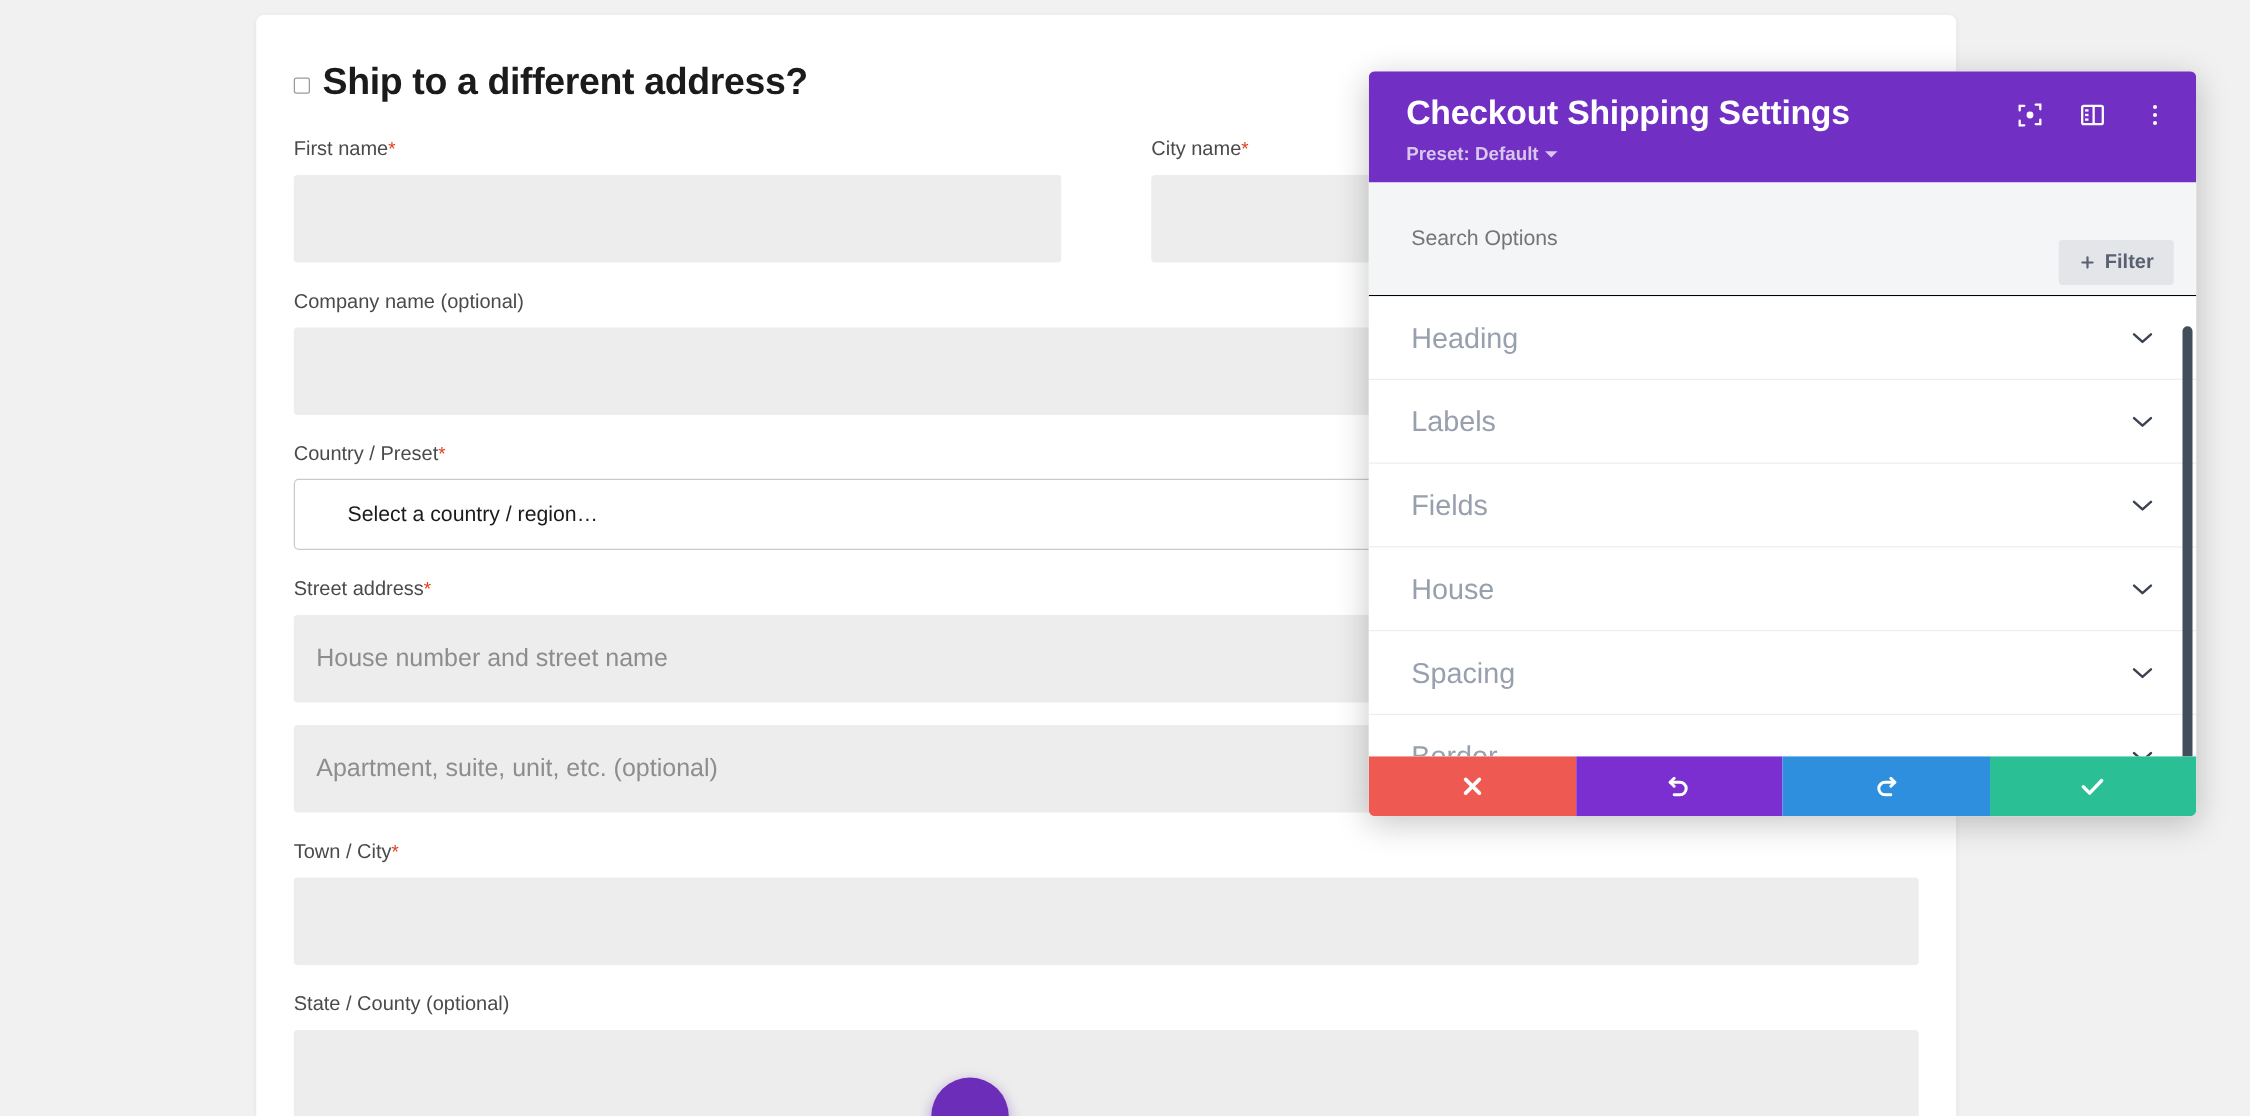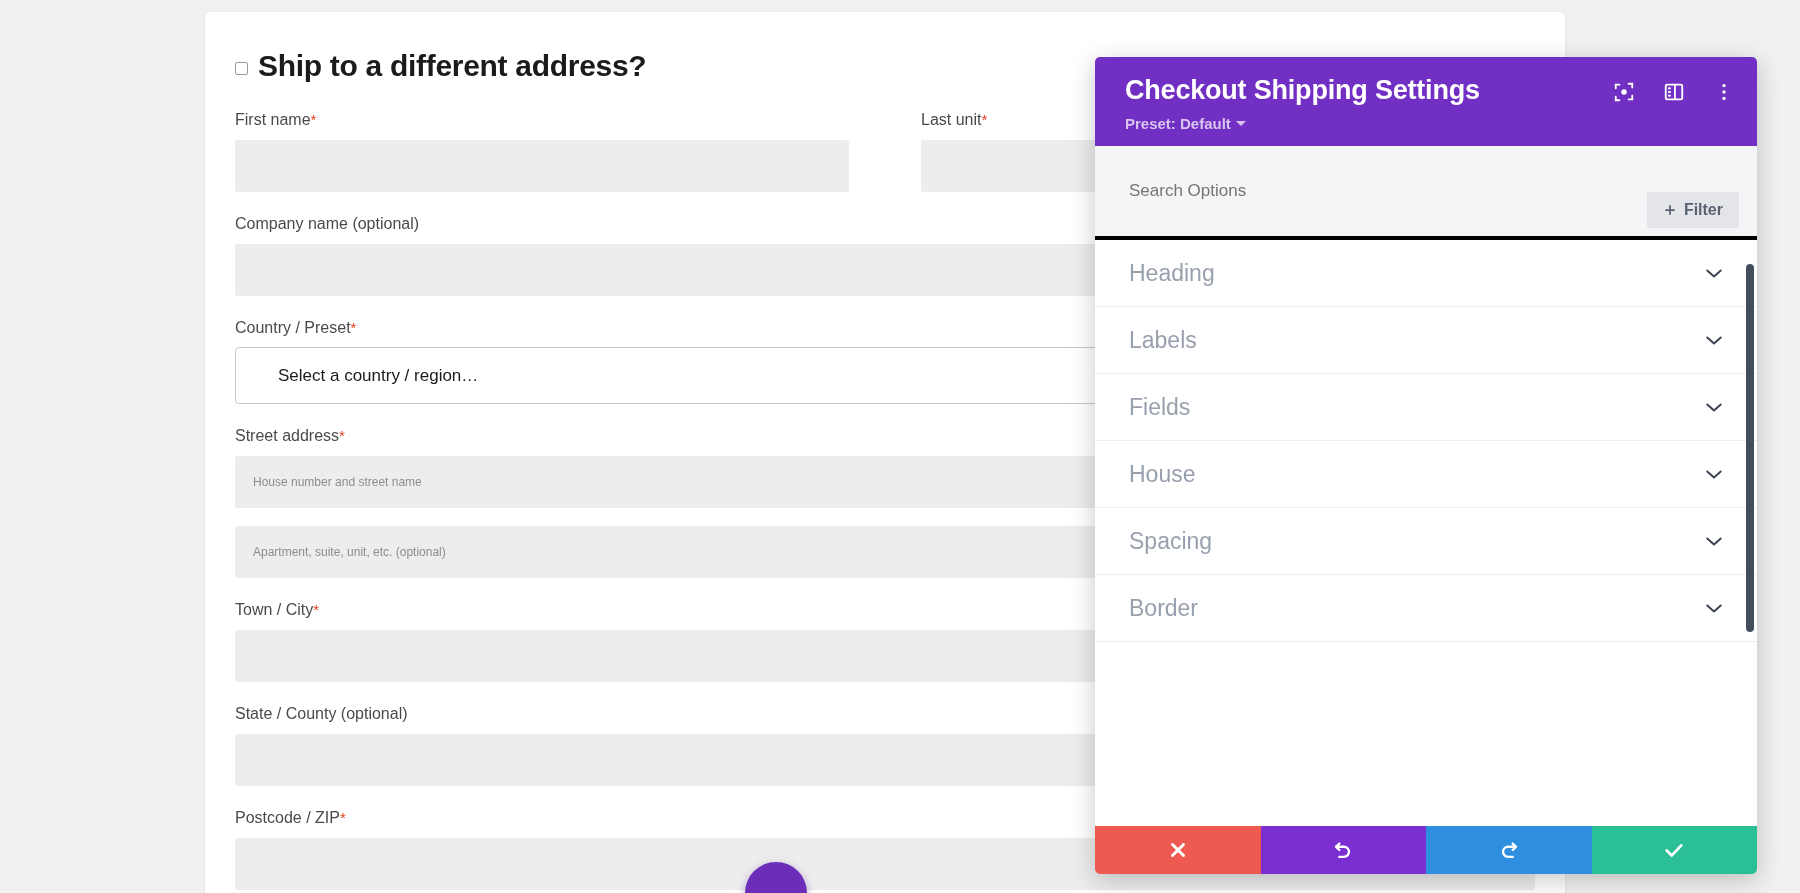--- a/index.html
+++ b/index.html
@@ -61,29 +61,29 @@
     font-size: 16px;
     color: #4a4a4a;
     margin-bottom: 9px;
     display: block;
     line-height: 1.3;
   }
   .req { color: #e2401c; font-size: 15px; }
 
   .input-box {
     width: 100%;
-    height: 52px;
+    height: 70px;
     background: #ededed;
     border: none;
     border-radius: 3px;
     margin-bottom: 22px;
     display: flex;
     align-items: center;
     padding: 0 18px;
-    font-size: 12px;
+    font-size: 20px;
     color: #8d8d8d;
     font-family: "Liberation Sans", sans-serif;
     text-align: center;
   }
   .input-box.tight { margin-bottom: 18px; }
 
   .select-box {
     width: 100%;
     height: 57px;
     background: #ffffff;
@@ -110,21 +110,21 @@
     background: #6c2eb9;
     box-shadow: 0 3px 10px rgba(108,46,185,0.45);
   }
 
   
   #settings-panel {
     position: absolute;
     left: 1095px;
     top: 57px;
     width: 662px;
-    height: 817px;
+    height: 596px;
     background: #ffffff;
     border-radius: 5px;
     box-shadow: 0 6px 26px rgba(0,0,0,0.22);
     display: flex;
     flex-direction: column;
     overflow: hidden;
   }
 
   .panel-header {
     background: #7130c3;
@@ -174,21 +174,21 @@
     padding: 15px 0 17px 0;
     cursor: pointer;
   }
   .tab.active { background: #8e42e0; }
 
   .panel-search {
     display: flex;
     align-items: center;
     justify-content: space-between;
     background: #f4f5f7;
-    border-bottom: 4px solid #000000;
+    border-bottom: 1px solid #000000;
     padding: 8px 18px 8px 34px;
     flex: 0 0 auto;
   }
   .search-text {
     font-size: 17px;
     color: #9aa0ab;
     background: transparent;
     border: none;
     outline: none;
     flex: 1 1 auto;
@@ -280,21 +280,21 @@
 
       <div class="row2">
         <div>
           <label class="field-label">
             <span>First name</span><span class="req">*</span>
           </label>
           <div class="input-box"></div>
         </div>
         <div>
           <label class="field-label">
-            <span>Last unit</span><span class="req">*</span>
+            <span>City name</span><span class="req">*</span>
           </label>
           <div class="input-box"></div>
         </div>
       </div>
 
       <label class="field-label">Company name (optional)</label>
       <div class="input-box"></div>
 
       <label class="field-label">
         <span>Country / Preset</span><span class="req">*</span>

